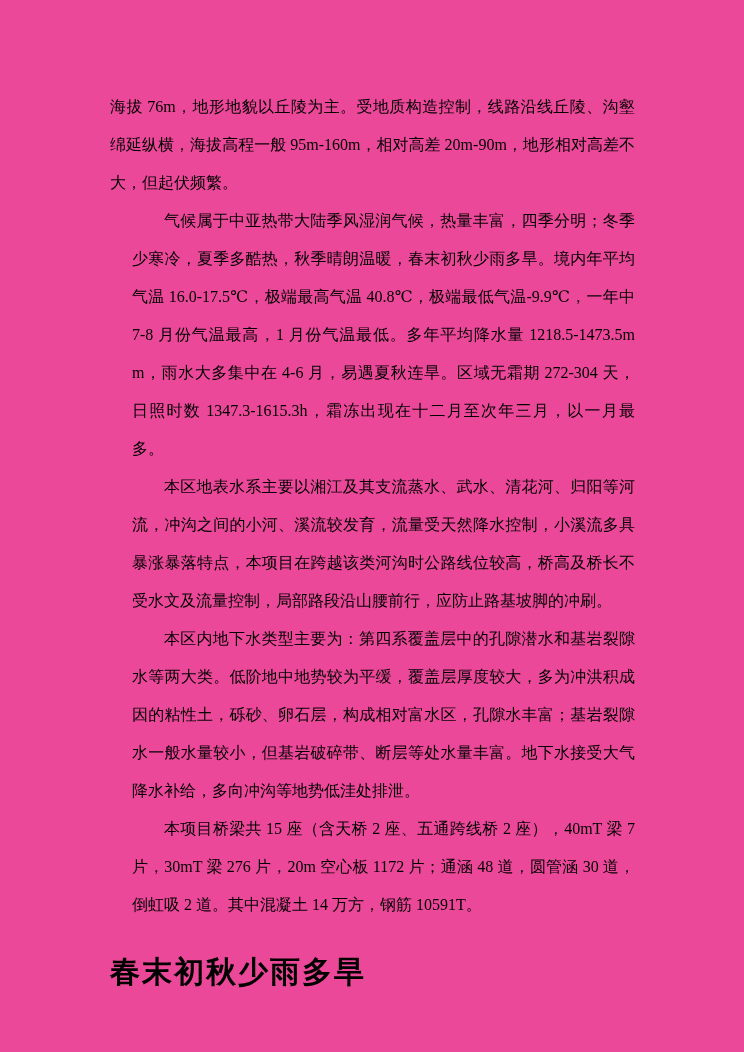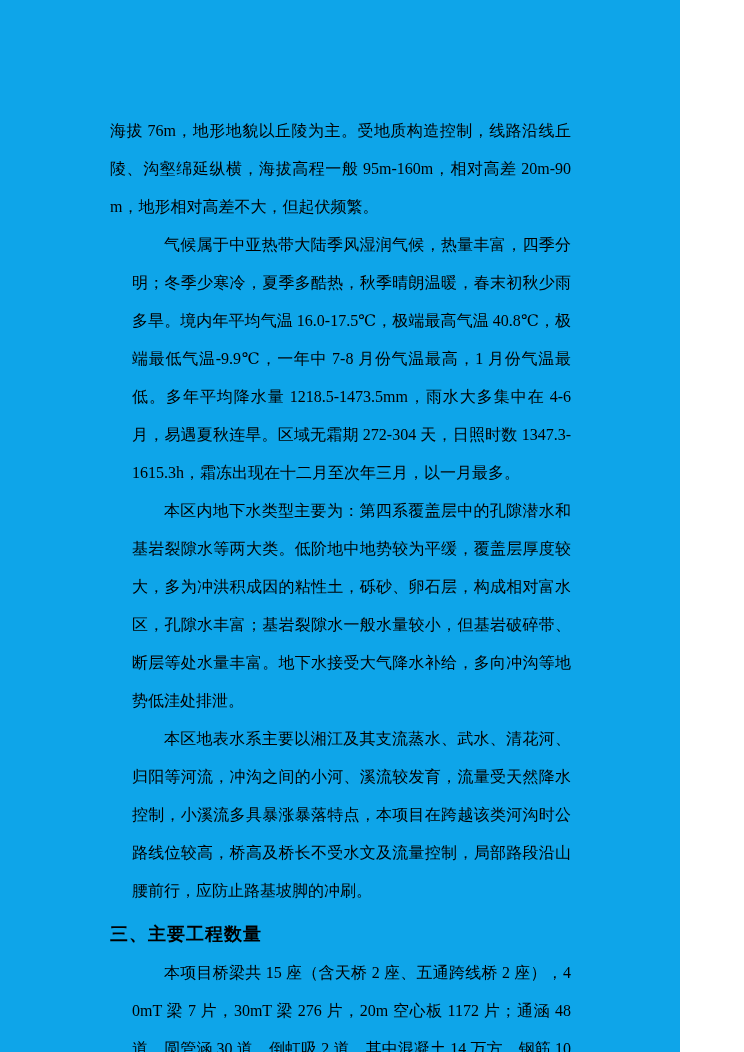--- a/index.html
+++ b/index.html
@@ -9,24 +9,24 @@
   }
   body {
     width: 744px;
     height: 1052px;
     font-family: "Liberation Serif", "DejaVu Serif", serif;
     color: #000000;
     overflow: hidden;
   }
   .page {
     box-sizing: border-box;
-    width: 680px;
+    width: 744px;
     height: 1052px;
-    padding: 112px 109px 0 110px;
-    background: #0ea5e9;
+    padding: 88px 109px 0 110px;
+    background: #ec4899;
   }
   .para {
     margin: 0;
     font-size: 16px;
     line-height: 38px;
     text-align: justify;
     word-break: break-all;
   }
   .para.indent {
     text-indent: 32px;
@@ -48,22 +48,21 @@
   }
 </style>
 </head>
 <body>
 
 <div class="page">
   <p class="para">海拔 76m，地形地貌以丘陵为主。受地质构造控制，线路沿线丘陵、沟壑绵延纵横，海拔高程一般 95m-160m，相对高差 20m-90m，地形相对高差不大，但起伏频繁。</p>
 
   <p class="para indent">气候属于中亚热带大陆季风湿润气候，热量丰富，四季分明；冬季少寒冷，夏季多酷热，秋季晴朗温暖，春末初秋少雨多旱。境内年平均气温 16.0-17.5℃，极端最高气温 40.8℃，极端最低气温-9.9℃，一年中 7-8 月份气温最高，1 月份气温最低。多年平均降水量 1218.5-1473.5mm，雨水大多集中在 4-6 月，易遇夏秋连旱。区域无霜期 272-304 天，日照时数 1347.3-1615.3h，霜冻出现在十二月至次年三月，以一月最多。</p>
 
+  <p class="para indent">本区地表水系主要以湘江及其支流蒸水、武水、清花河、归阳等河流，冲沟之间的小河、溪流较发育，流量受天然降水控制，小溪流多具暴涨暴落特点，本项目在跨越该类河沟时公路线位较高，桥高及桥长不受水文及流量控制，局部路段沿山腰前行，应防止路基坡脚的冲刷。</p>
+
   <p class="para indent">本区内地下水类型主要为：第四系覆盖层中的孔隙潜水和基岩裂隙水等两大类。低阶地中地势较为平缓，覆盖层厚度较大，多为冲洪积成因的粘性土，砾砂、卵石层，构成相对富水区，孔隙水丰富；基岩裂隙水一般水量较小，但基岩破碎带、断层等处水量丰富。地下水接受大气降水补给，多向冲沟等地势低洼处排泄。</p>
 
-  <p class="para indent">本区地表水系主要以湘江及其支流蒸水、武水、清花河、归阳等河流，冲沟之间的小河、溪流较发育，流量受天然降水控制，小溪流多具暴涨暴落特点，本项目在跨越该类河沟时公路线位较高，桥高及桥长不受水文及流量控制，局部路段沿山腰前行，应防止路基坡脚的冲刷。</p>
-
-  <h3 class="section-heading">三、主要工程数量</h3>
 
   <p class="para indent">本项目桥梁共 15 座（含天桥 2 座、五通跨线桥 2 座），40mT 梁 7 片，30mT 梁 276 片，20m 空心板 1172 片；通涵 48 道，圆管涵 30 道，倒虹吸 2 道。其中混凝土 14 万方，钢筋 10591T。</p>
 
   <h1 class="chapter-heading">春末初秋少雨多旱</h1>
 </div>
 
 </body></html>

